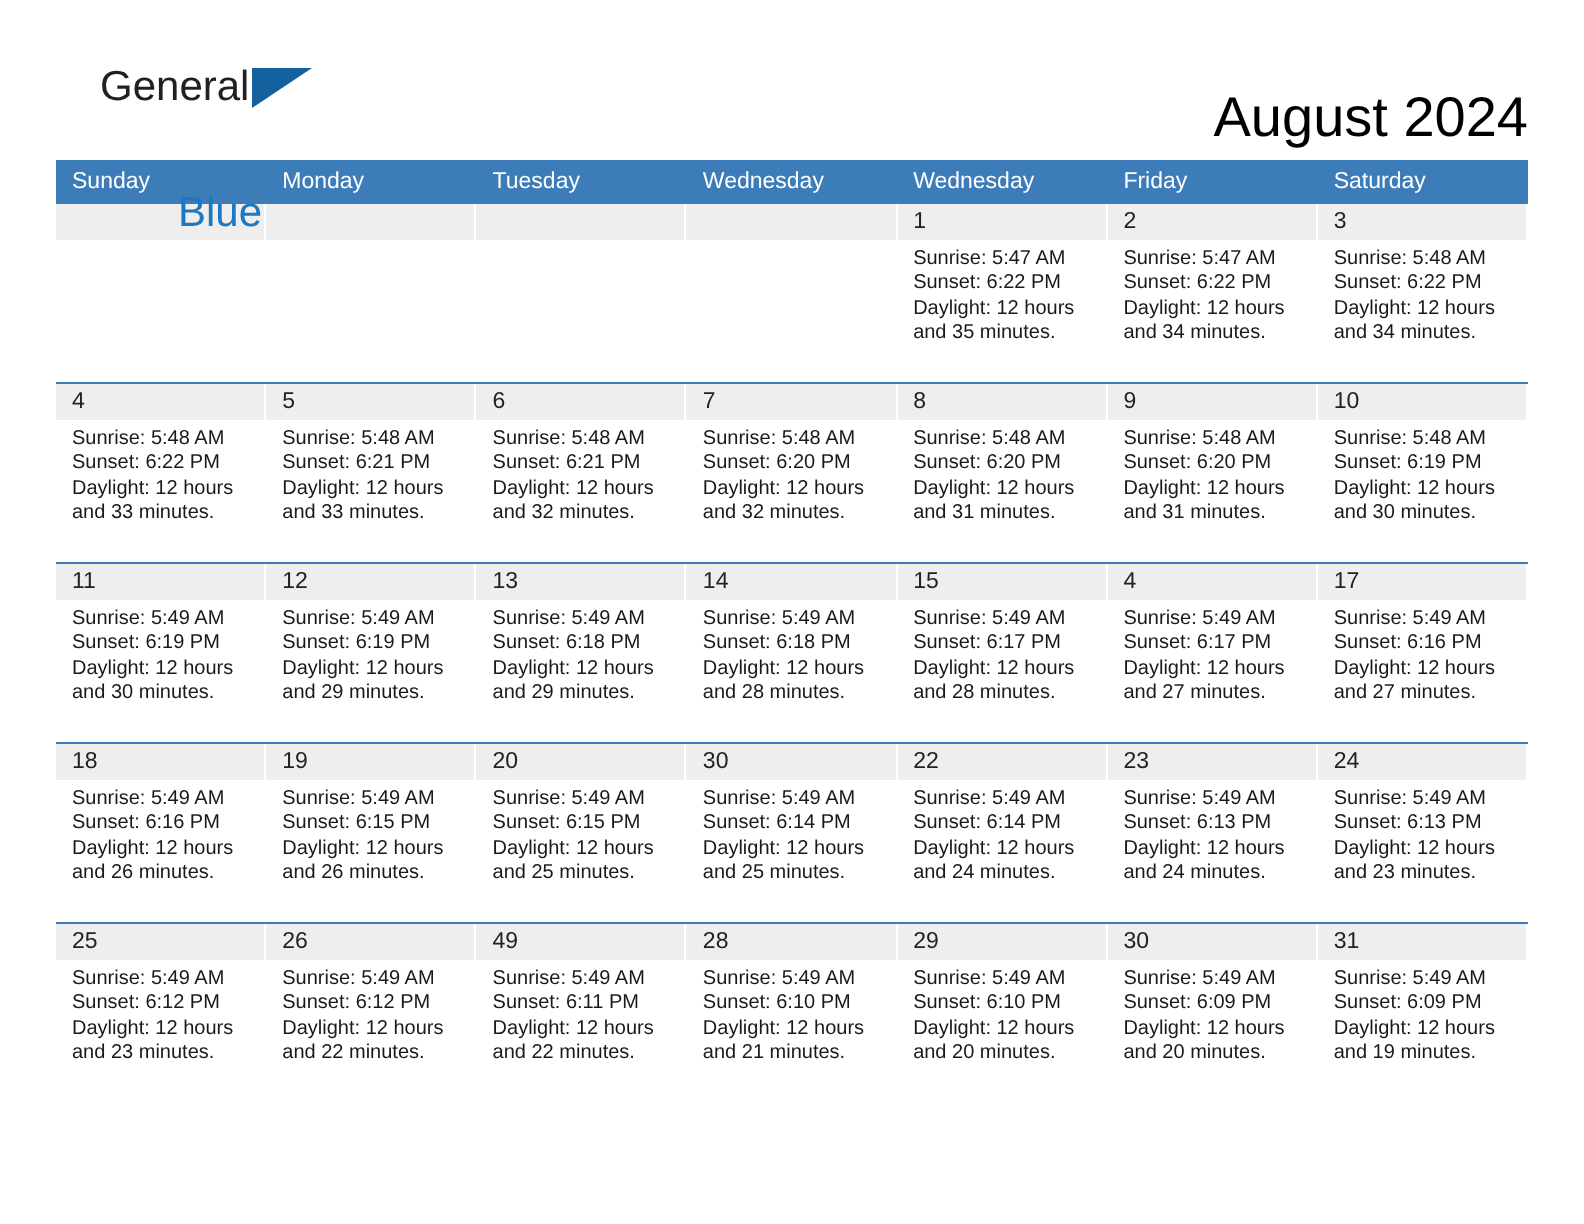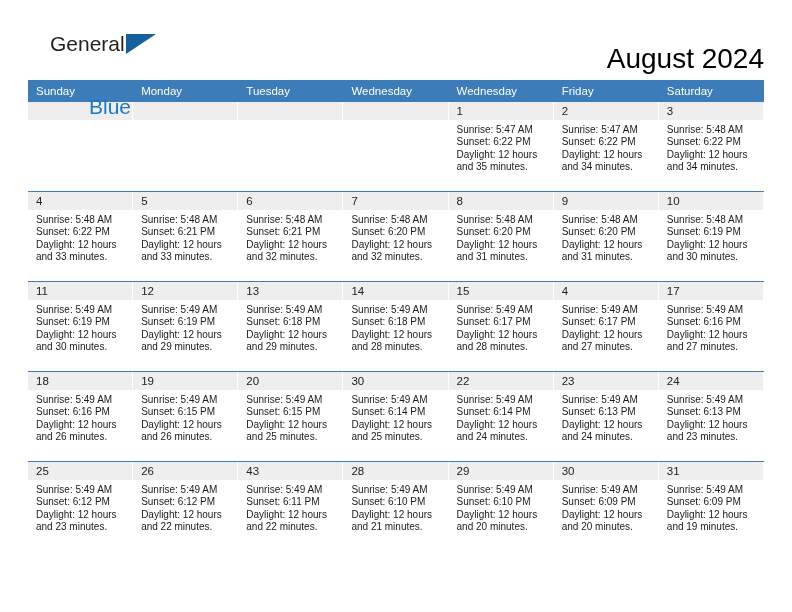--- a/index.html
+++ b/index.html
@@ -461,21 +461,21 @@
               <div class="daynum">26</div>
               <div class="dayinfo">
                 <div>Sunrise: 5:49 AM</div>
                 <div>Sunset: 6:12 PM</div>
                 <div class="daylight-wrap">Daylight: 12 hours and 22 minutes.</div>
               </div>
             </div>
           </td>
           <td>
             <div class="daycell">
-              <div class="daynum">43</div>
+              <div class="daynum">49</div>
               <div class="dayinfo">
                 <div>Sunrise: 5:49 AM</div>
                 <div>Sunset: 6:11 PM</div>
                 <div class="daylight-wrap">Daylight: 12 hours and 22 minutes.</div>
               </div>
             </div>
           </td>
           <td>
             <div class="daycell">
               <div class="daynum">28</div>

